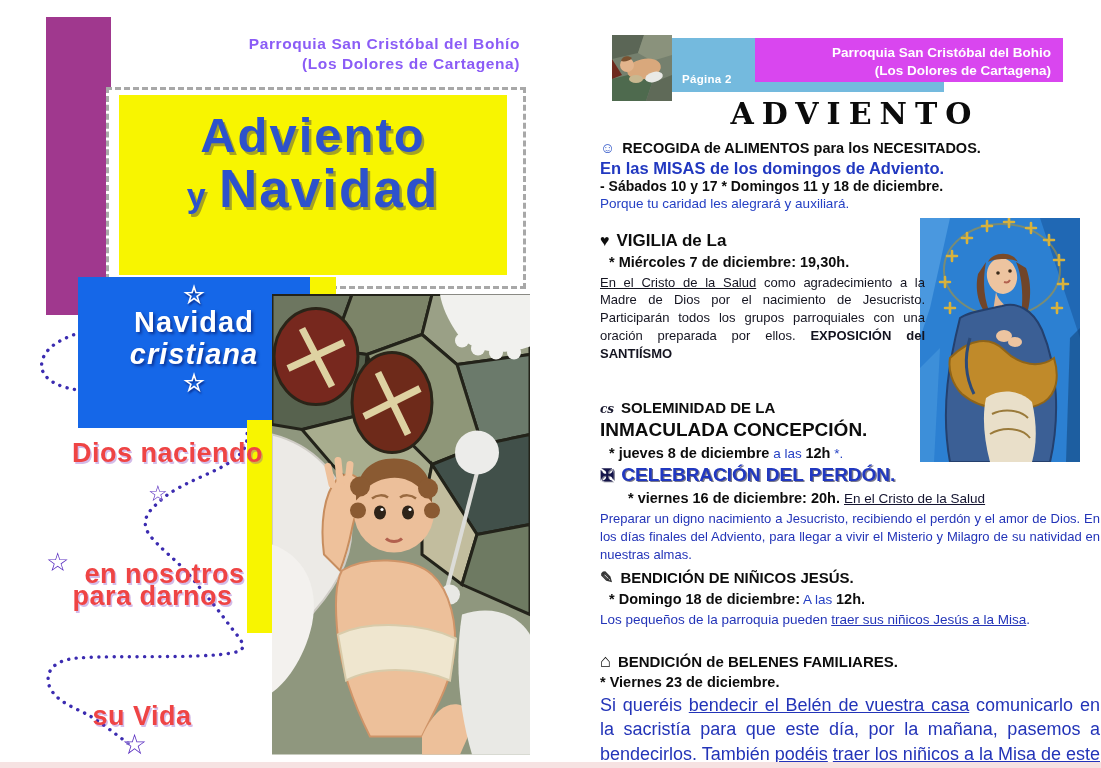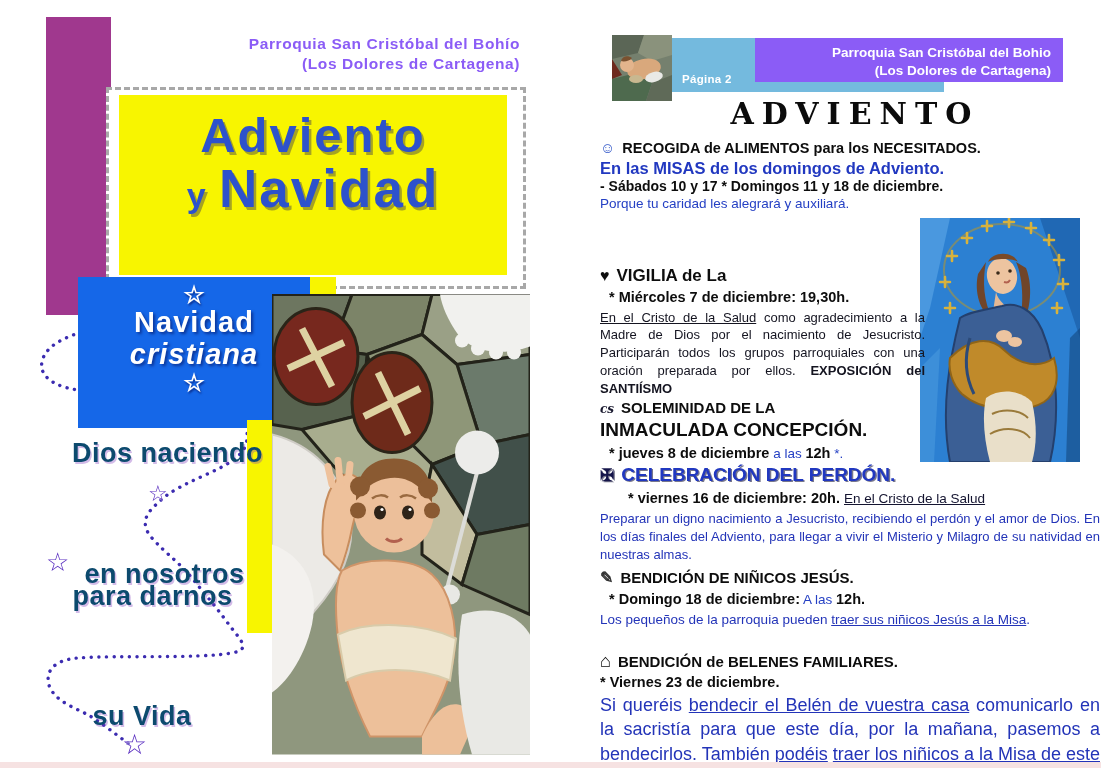--- a/index.html
+++ b/index.html
@@ -15,34 +15,34 @@
   .title-yellow{background:#f8f500;text-align:center;color:#2d52cc;font-weight:bold;}
   .t1{font-size:49px;line-height:1.0;margin-top:16px;letter-spacing:2px;
       text-shadow:2.5px 2.5px 0 rgba(30,30,90,.38);}
   .t2{font-size:53px;line-height:1.1;letter-spacing:2px;text-shadow:2.5px 2.5px 0 rgba(30,30,90,.38);}
   .t2 .y-small{font-size:34px;}
   .blue-panel{background:#1567e8;display:flex;flex-direction:column;align-items:center;
               justify-content:flex-start;color:#fff;font-weight:bold;text-align:center;}
   .bp-star{font-size:24px;line-height:1;color:#fff;text-shadow:1px 2px 2px rgba(0,0,70,.55);}
   .bp1{font-size:29px;line-height:1.1;letter-spacing:1px;text-shadow:2px 2px 3px rgba(0,0,70,.5);}
   .bp2{font-size:29px;line-height:1.1;font-style:italic;letter-spacing:1px;text-shadow:2px 2px 3px rgba(0,0,70,.5);}
-  .motto{color:#0c4a6e;font-weight:bold;font-size:27px;text-align:center;letter-spacing:.5px;
+  .motto{color:#ef4444;font-weight:bold;font-size:27px;text-align:center;letter-spacing:.5px;
          text-shadow:1.5px 1.5px 0 rgba(130,60,190,.35);}
   .star-purple{color:#5a2fc0;font-size:26px;line-height:1;text-shadow:1px 1px 0 rgba(255,255,255,.9);}
 
   
   .lightband{background:#74bade;}
   .pagina{color:#fff;font-weight:bold;font-size:11.5px;letter-spacing:.3px;}
-  .purplebox{background:#8b5cf6;color:#fff;font-weight:bold;font-size:13.5px;line-height:1.3;
+  .purplebox{background:#d946ef;color:#fff;font-weight:bold;font-size:13.5px;line-height:1.3;
              text-align:right;padding:6px 12px 6px 6px;box-sizing:border-box;}
   .advtitle{font-family:"DejaVu Serif",serif;font-weight:bold;font-size:30px;letter-spacing:8px;
             color:#0b0b0b;text-align:center;}
   .sec{line-height:1.25;}
   .h-black{color:#0d0d0d;font-weight:bold;font-size:14.5px;}
-  .h-big{color:#0d0d0d;font-weight:bold;font-size:17px;line-height:1.2;margin-top:35px;}
+  .h-big{color:#0d0d0d;font-weight:bold;font-size:17px;line-height:1.2;}
   .blue-bold{color:#2138c0;font-weight:bold;font-size:16.5px;}
   .black-bold{color:#0d0d0d;font-weight:bold;font-size:14px;}
   .blue-reg{color:#2540c4;font-size:13.5px;}
   .time-line{margin-top:2px;padding-left:9px;font-size:14.5px;}
   .para{font-size:13px;text-align:justify;line-height:1.38;color:#141420;margin-top:2px;}
   .para-blue{color:#2334b8;}
   .uline{text-decoration:underline;}
   .s4h{color:#2138c0;font-weight:bold;font-size:19px;text-shadow:1.3px 1.3px 0 rgba(10,10,45,.55);}
   .icon{display:inline-block;margin-right:7px;}
   .smiley{color:#2f55c8;font-size:15px;}

